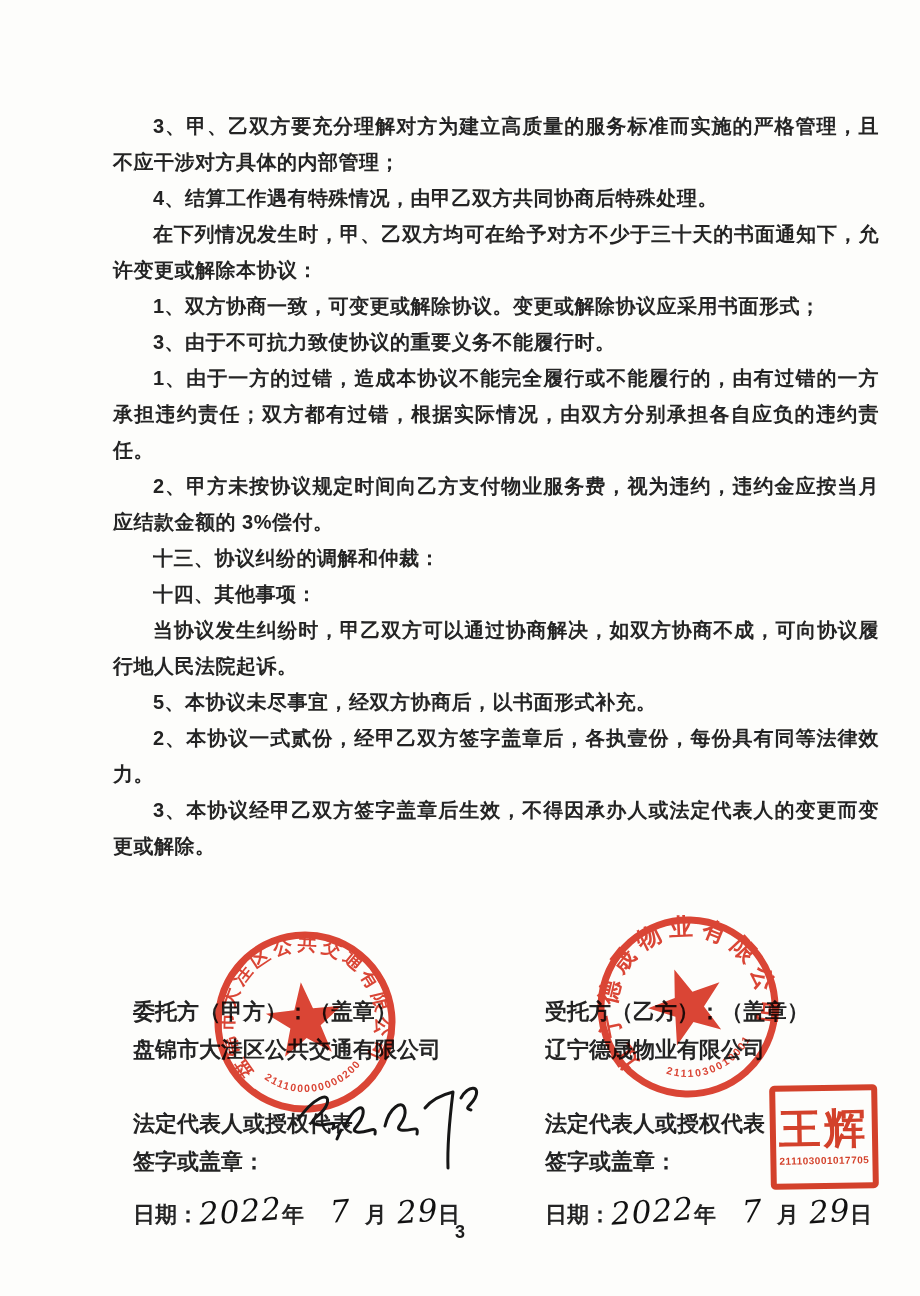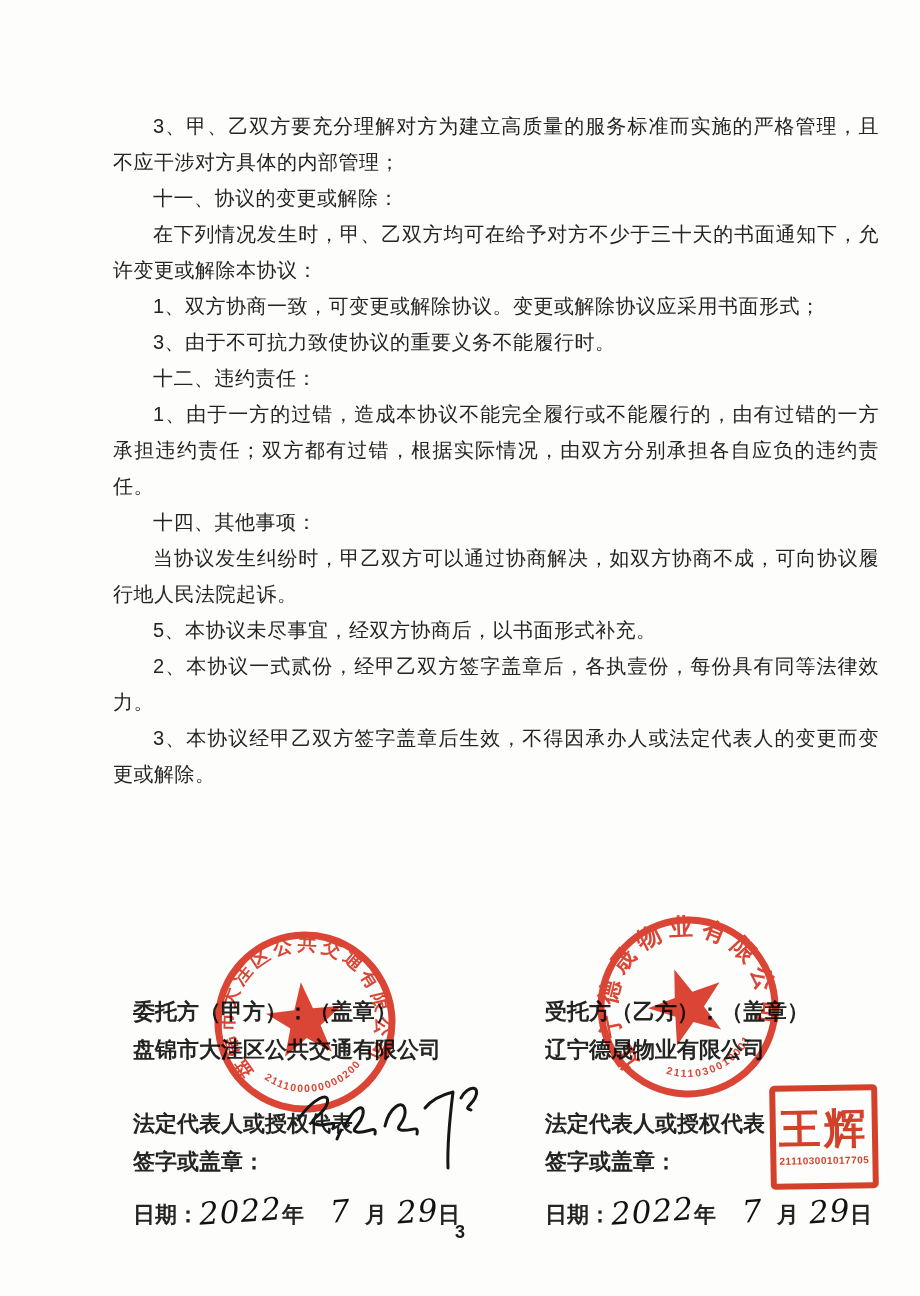--- a/index.html
+++ b/index.html
@@ -13,21 +13,21 @@
   }
   
   .doc-body{
     position:absolute;left:113px;top:108px;width:766px;
   }
   .doc-body p{
     margin:0;
     text-indent:2em;
     font-size:20px;
     line-height:36px;
-    font-weight:400;
+    font-weight:700;
     text-align:justify;
     letter-spacing:.5px;
     color:#242424;
   }
   
   .sig-col{position:absolute;width:360px;font-weight:700;color:#242424;}
   .sig-left{left:133px;top:1000px;}
   .sig-right{left:545px;top:1000px;}
   .sig-line{font-size:22px;line-height:24px;margin:0;}
   .party-line{margin-bottom:14px;}
@@ -75,26 +75,27 @@
     text-align:center;font-size:18px;font-weight:700;color:#1c1c1c;
   }
 </style>
 </head>
 <body>
 
 <div class="page">
 
   <div class="doc-body">
     <p>3、甲、乙双方要充分理解对方为建立高质量的服务标准而实施的严格管理，且不应干涉对方具体的内部管理；</p>
-    <p>十一、协议的变更或解除：</p>
+    <p>4、结算工作遇有特殊情况，由甲乙双方共同协商后特殊处理。</p>
     <p>在下列情况发生时，甲、乙双方均可在给予对方不少于三十天的书面通知下，允许变更或解除本协议：</p>
     <p>1、双方协商一致，可变更或解除协议。变更或解除协议应采用书面形式；</p>
     <p>3、由于不可抗力致使协议的重要义务不能履行时。</p>
-    <p>十二、违约责任：</p>
     <p>1、由于一方的过错，造成本协议不能完全履行或不能履行的，由有过错的一方承担违约责任；双方都有过错，根据实际情况，由双方分别承担各自应负的违约责任。</p>
+    <p>2、甲方未按协议规定时间向乙方支付物业服务费，视为违约，违约金应按当月应结款金额的 3%偿付。</p>
+    <p>十三、协议纠纷的调解和仲裁：</p>
     <p>十四、其他事项：</p>
     <p>当协议发生纠纷时，甲乙双方可以通过协商解决，如双方协商不成，可向协议履行地人民法院起诉。</p>
     <p>5、本协议未尽事宜，经双方协商后，以书面形式补充。</p>
     <p>2、本协议一式贰份，经甲乙双方签字盖章后，各执壹份，每份具有同等法律效力。</p>
     <p>3、本协议经甲乙双方签字盖章后生效，不得因承办人或法定代表人的变更而变更或解除。</p>
   </div>
 
   <div class="sig-col sig-left">
     <p class="sig-line party-line">委托方（甲方）：（盖章）</p>
     <p class="sig-line company-line">盘锦市大洼区公共交通有限公司</p>

